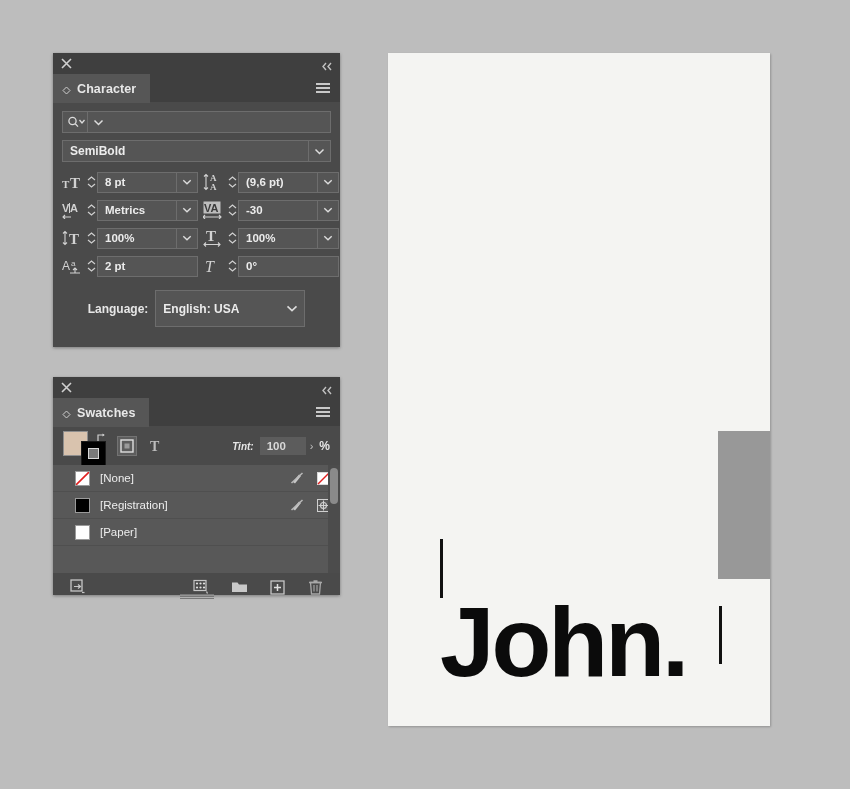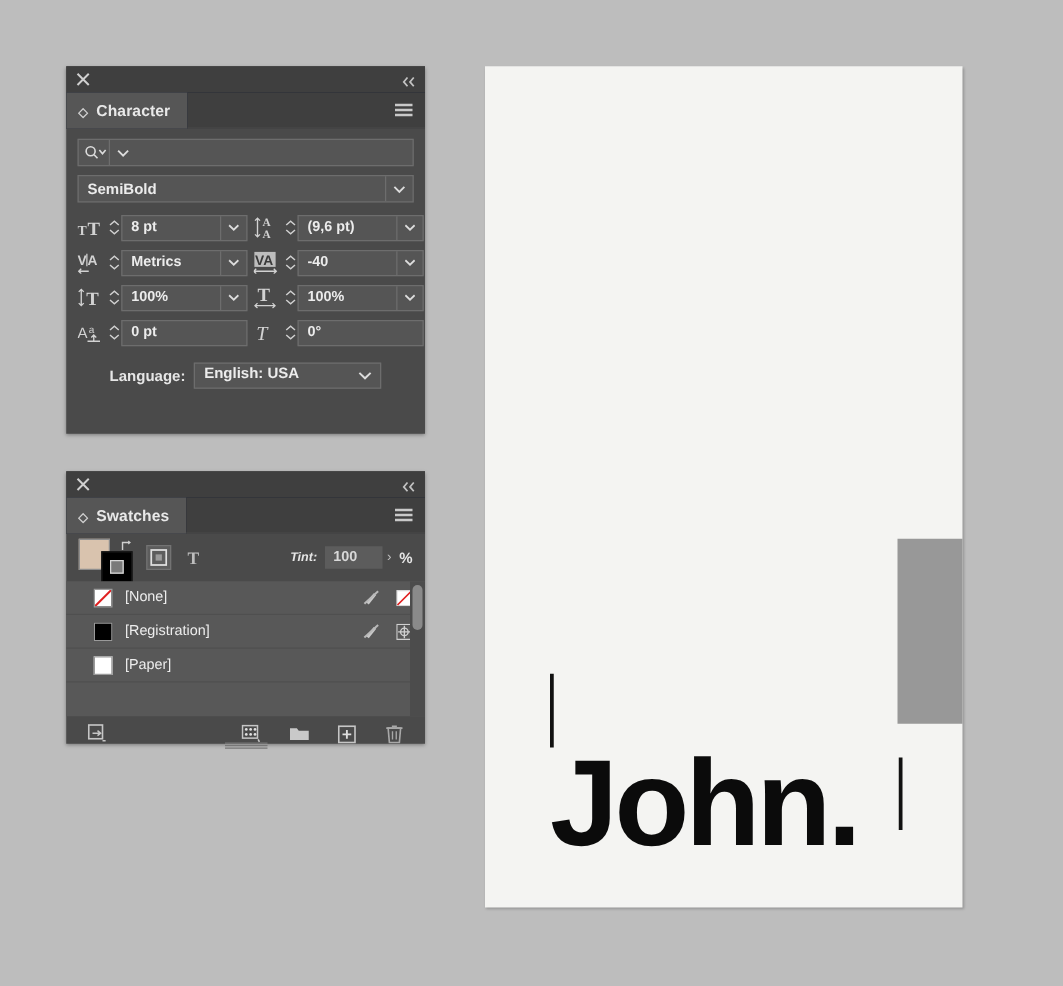--- a/index.html
+++ b/index.html
@@ -206,24 +206,25 @@
     margin-top: 13px;
   }
   .langlabel {
     color: #e6e6e6;
     font-size: 12px;
     font-weight: bold;
     margin-right: 7px;
   }
   .langbox {
     width: 150px;
-    height: 21px;
+    height: 37px;
     background: #555555;
     border: 1px solid #6d6d6d;
     display: flex;
+    align-items: center;
     box-sizing: border-box;
     cursor: pointer;
     gap: 24px;
   }
   .langbox .ival {
     flex: 1;
     color: #ececec;
     font-size: 12px;
     font-weight: bold;
     padding-left: 7px;
@@ -595,21 +596,21 @@
         </span>
         <span class="stepper">
           <svg width="9" height="5" viewBox="0 0 9 5">
               <path d="M1 4 L4.5 1 L8 4" stroke="#d0d0d0" stroke-width="1.2" fill="none"></path>
             </svg>
           <svg width="9" height="5" viewBox="0 0 9 5">
               <path d="M1 1 L4.5 4 L8 1" stroke="#d0d0d0" stroke-width="1.2" fill="none"></path>
             </svg>
         </span>
         <span class="inputbox">
-          <span class="ival">-40</span>
+          <span class="ival">-30</span>
           <span class="chev">
             <svg width="10" height="6" viewBox="0 0 10 6">
                 <path d="M1.3 1.2 L5 4.8 L8.7 1.2" stroke="#dcdcdc" stroke-width="1.4" fill="none"></path>
               </svg>
           </span>
         </span>
       </div>
 
       <div class="fieldgrp">
         <span class="ficon">
@@ -671,21 +672,21 @@
         </span>
         <span class="stepper">
           <svg width="9" height="5" viewBox="0 0 9 5">
               <path d="M1 4 L4.5 1 L8 4" stroke="#d0d0d0" stroke-width="1.2" fill="none"></path>
             </svg>
           <svg width="9" height="5" viewBox="0 0 9 5">
               <path d="M1 1 L4.5 4 L8 1" stroke="#d0d0d0" stroke-width="1.2" fill="none"></path>
             </svg>
         </span>
         <span class="inputbox">
-          <span class="ival">0 pt</span>
+          <span class="ival">2 pt</span>
         </span>
       </div>
 
       <div class="fieldgrp">
         <span class="ficon">
           <svg width="22" height="18" viewBox="0 0 22 18">
             <text x="2" y="15" font-family="Liberation Serif, serif" font-size="16" font-style="italic" fill="#d2d2d2">T</text>
           </svg>
         </span>
         <span class="stepper">

